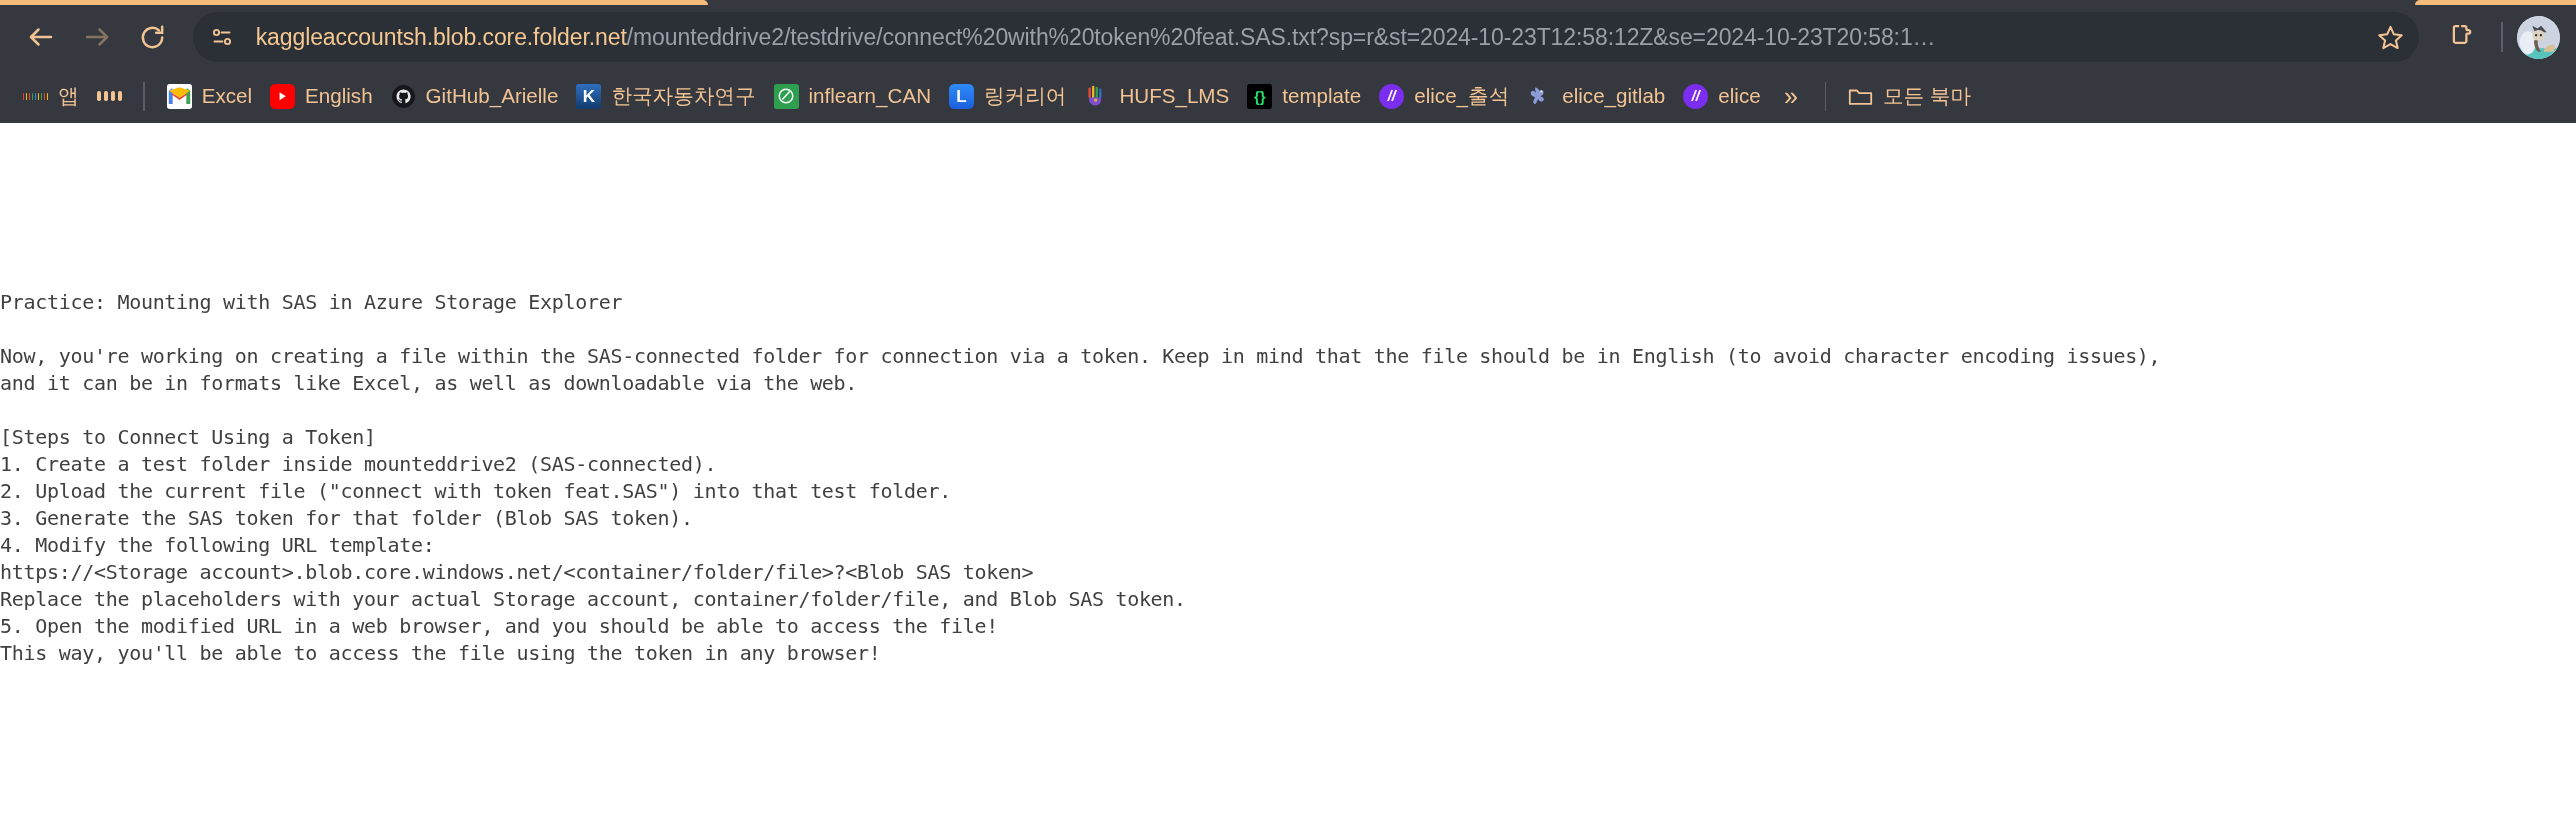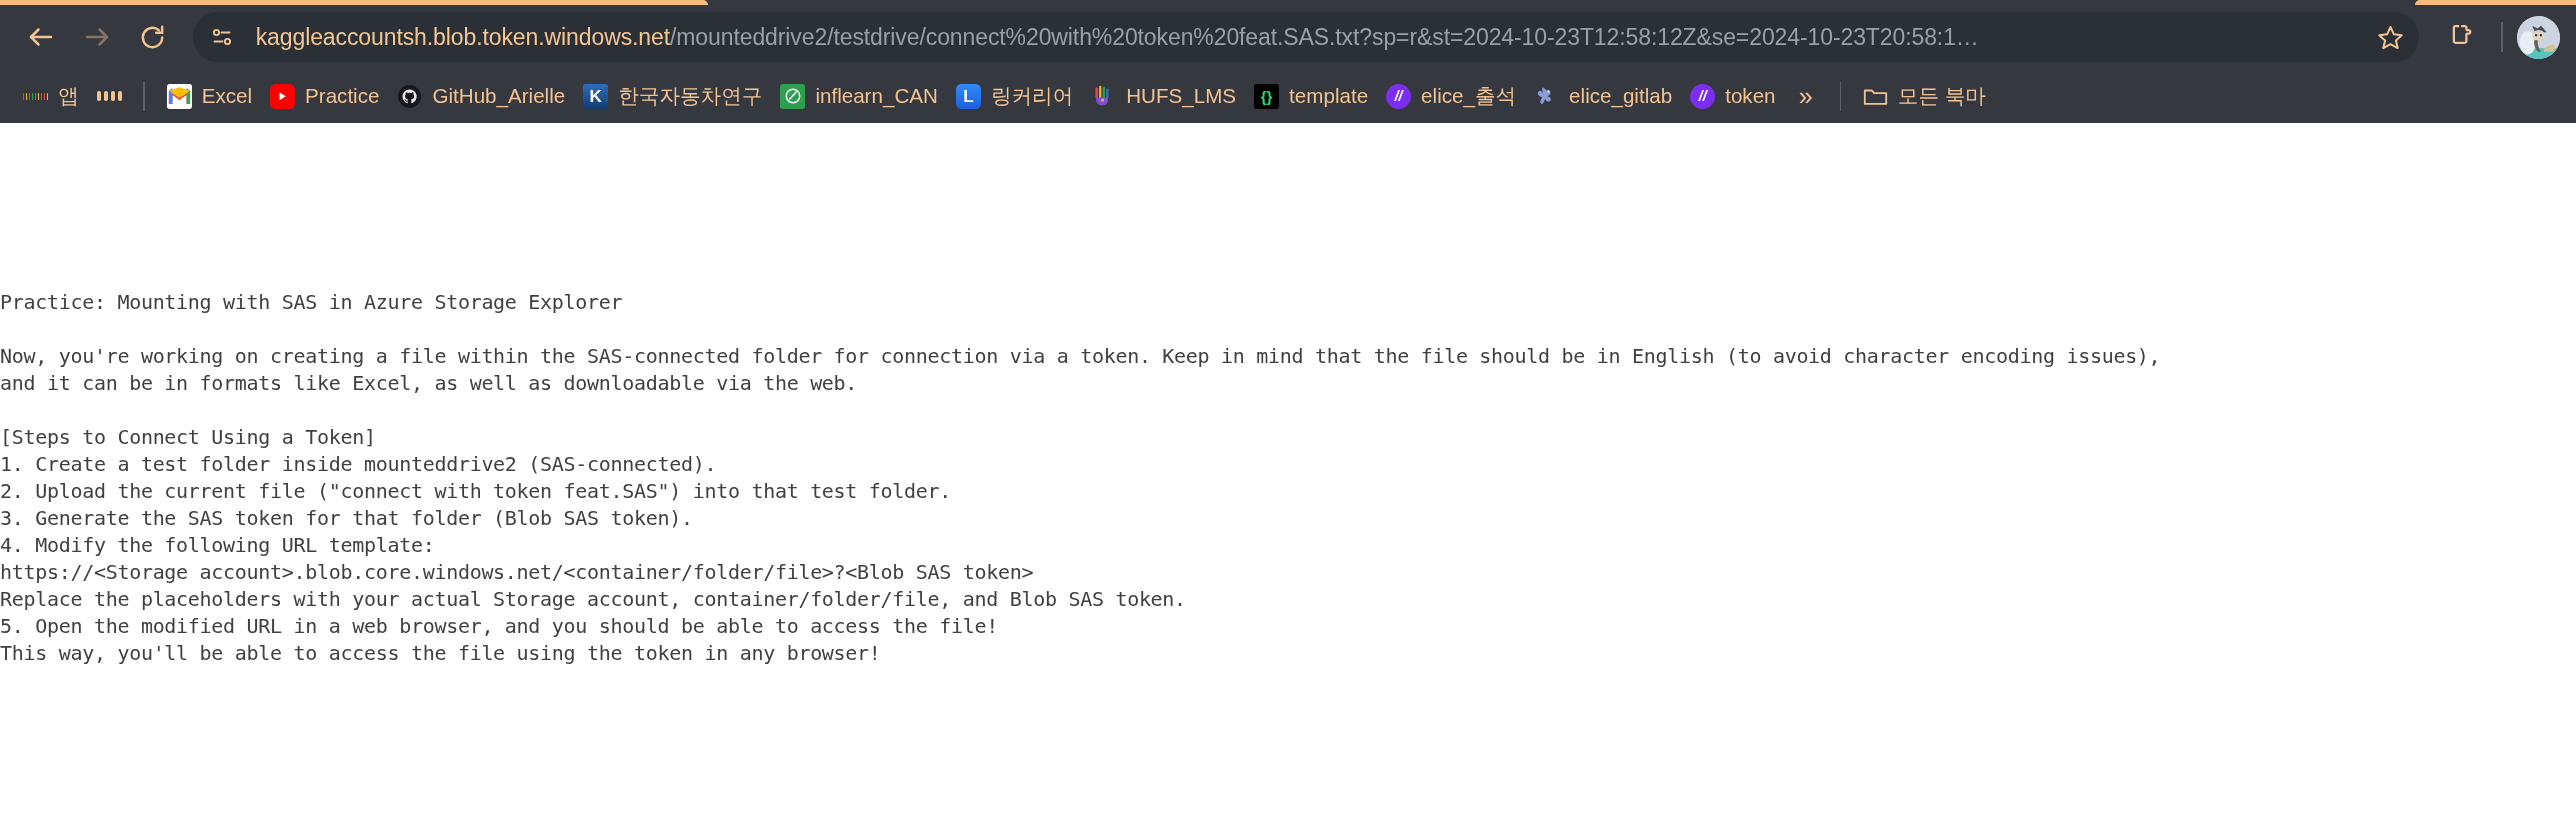--- a/index.html
+++ b/index.html
@@ -284,21 +284,21 @@
     <div class="omnibox">
       <button class="site-info-btn" title="Page info">
         <svg width="24" height="24" viewBox="0 0 24 24" fill="none" stroke="#f3c393" stroke-width="1.9" stroke-linecap="round">
           <circle cx="6.5" cy="7.5" r="2.6"></circle>
           <line x1="11.5" y1="7.5" x2="19.5" y2="7.5"></line>
           <line x1="4.5" y1="16.5" x2="12.5" y2="16.5"></line>
           <circle cx="17.5" cy="16.5" r="2.6"></circle>
         </svg>
       </button>
       <div class="url-text">
-        <span class="host">kaggleaccountsh.blob.token.windows.net</span><span class="path">/mounteddrive2/testdrive/connect%20with%20token%20feat.SAS.txt?sp=r&amp;st=2024-10-23T12:58:12Z&amp;se=2024-10-23T20:58:1…</span>
+        <span class="host">kaggleaccountsh.blob.core.folder.net</span><span class="path">/mounteddrive2/testdrive/connect%20with%20token%20feat.SAS.txt?sp=r&amp;st=2024-10-23T12:58:12Z&amp;se=2024-10-23T20:58:1…</span>
       </div>
       <button class="star-btn" title="Bookmark this tab">
         <svg width="27" height="27" viewBox="0 0 24 24" fill="none" stroke="#f3c393" stroke-width="1.8" stroke-linejoin="round">
           <polygon points="12,2.6 15,9.2 22,9.9 16.8,14.6 18.4,21.4 12,17.9 5.6,21.4 7.2,14.6 2,9.9 9,9.2"></polygon>
         </svg>
       </button>
     </div>
 
     <button class="ext-btn" title="Extensions">
       <svg width="30" height="30" viewBox="0 0 24 24" fill="none" stroke="#f3c393" stroke-width="1.8" stroke-linejoin="round">
@@ -362,21 +362,21 @@
       </span>
       <span class="bm-label">Excel</span>
     </div>
 
     <div class="bm">
       <span class="ico" style="background:#ff0000;border-radius:5.4px">
         <svg width="12.5" height="12.5" viewBox="0 0 14 14">
           <polygon points="4,2.5 11,7 4,11.5" fill="#ffffff"></polygon>
         </svg>
       </span>
-      <span class="bm-label">Practice</span>
+      <span class="bm-label">English</span>
     </div>
 
     <div class="bm">
       <span class="ico" style="background:transparent">
         <svg width="25" height="25" viewBox="0 0 24 24">
           <circle cx="12" cy="12" r="11" fill="#16181c"></circle>
           <path d="M12 5.3c-3.7 0-6.7 3-6.7 6.7 0 3 1.9 5.5 4.6 6.4.3.06.46-.15.46-.33v-1.2c-1.9.4-2.3-.9-2.3-.9-.3-.8-.75-1-.75-1-.6-.4.05-.4.05-.4.7.05 1.05.7 1.05.7.6 1.05 1.6.75 2 .57.06-.45.24-.75.43-.92-1.5-.17-3.1-.75-3.1-3.35 0-.74.26-1.35.7-1.82-.07-.17-.3-.87.07-1.8 0 0 .57-.18 1.87.7a6.4 6.4 0 0 1 3.4 0c1.3-.88 1.87-.7 1.87-.7.37.93.14 1.63.07 1.8.44.47.7 1.08.7 1.82 0 2.6-1.6 3.18-3.12 3.35.25.21.47.63.47 1.27v1.88c0 .18.15.4.47.33A6.72 6.72 0 0 0 12 5.3z" fill="#e8e8e8"></path>
         </svg>
       </span>
       <span class="bm-label">GitHub_Arielle</span>
@@ -442,21 +442,21 @@
           <circle cx="16.2" cy="8.4" r="1.1" fill="#ffffff"></circle>
         </svg>
       </span>
       <span class="bm-label">elice_gitlab</span>
     </div>
 
     <div class="bm">
       <span class="ico" style="background:#7b2df0;border-radius:50%">
         <span class="ico-letter" style="font-style:italic;font-size:14.3px">//</span>
       </span>
-      <span class="bm-label">token</span>
+      <span class="bm-label">elice</span>
     </div>
 
     <div class="bm-overflow">»</div>
 
     <div class="bm-sep"></div>
 
     <div class="bm">
       <span class="ico" style="background:transparent">
         <svg width="25" height="21.5" viewBox="0 0 28 24" fill="none" stroke="#f3c393" stroke-width="2" stroke-linejoin="round">
           <path d="M2 20V5h8l2.5 3H26v12z"></path>

